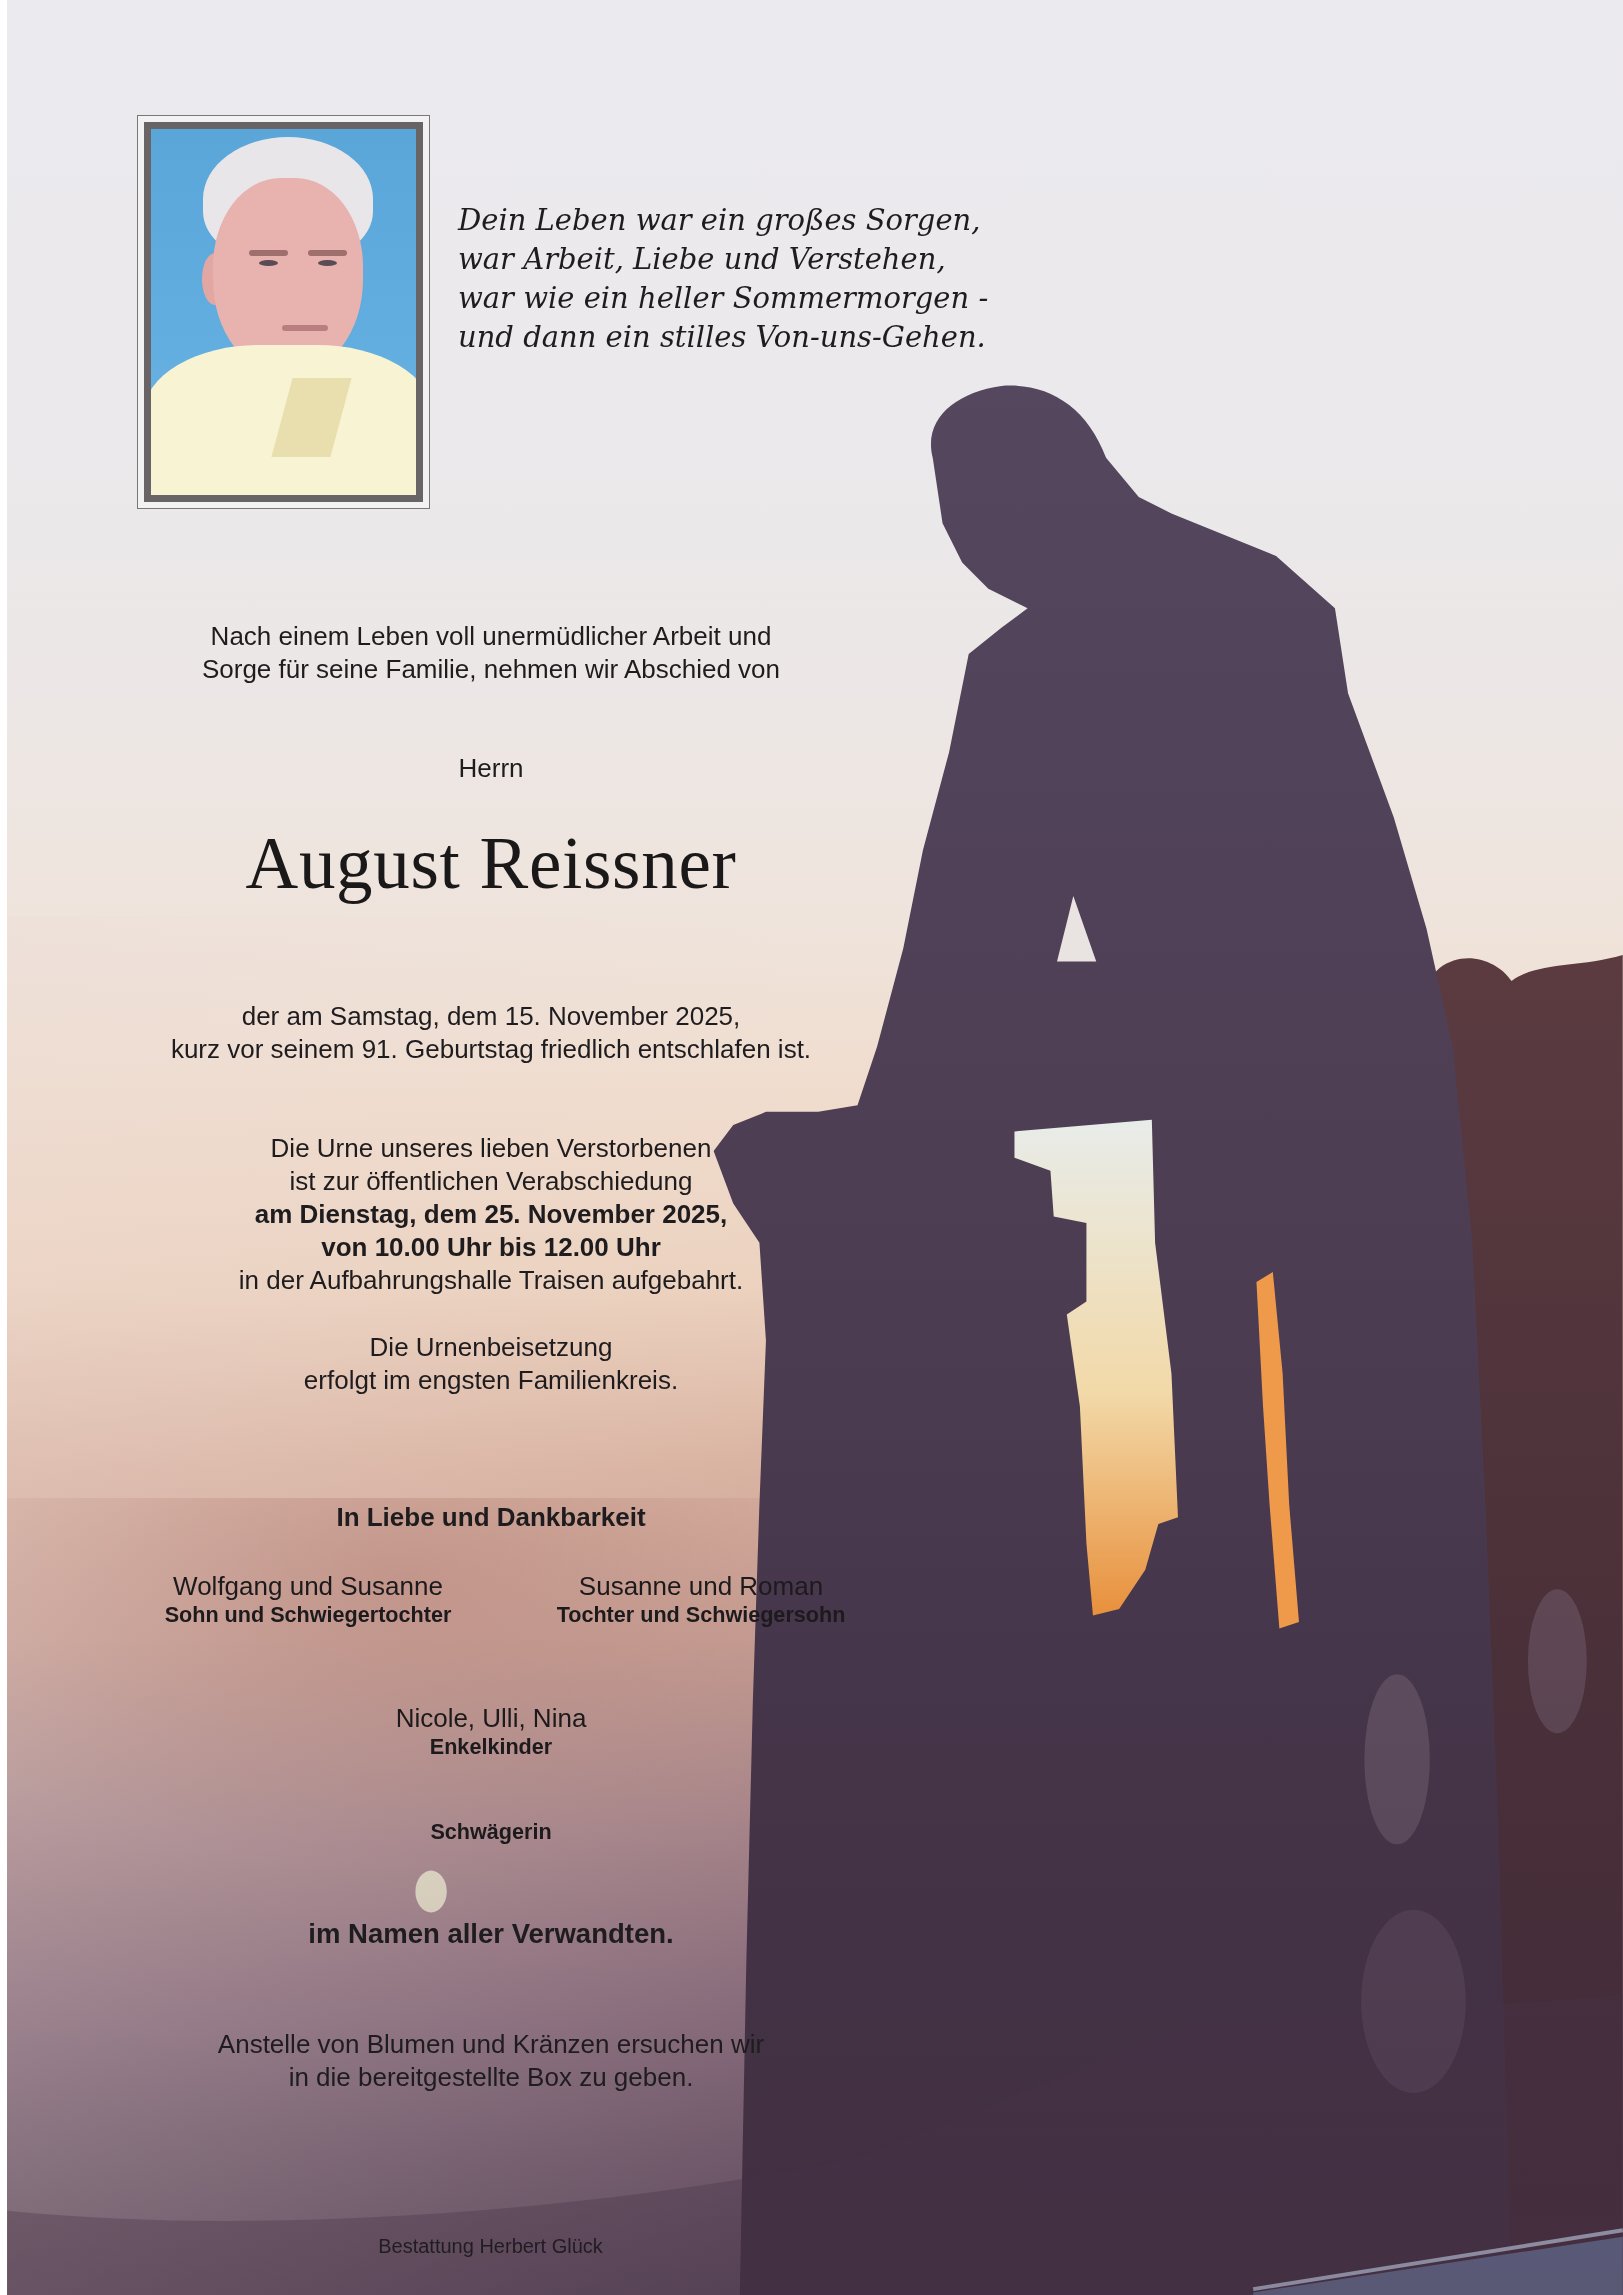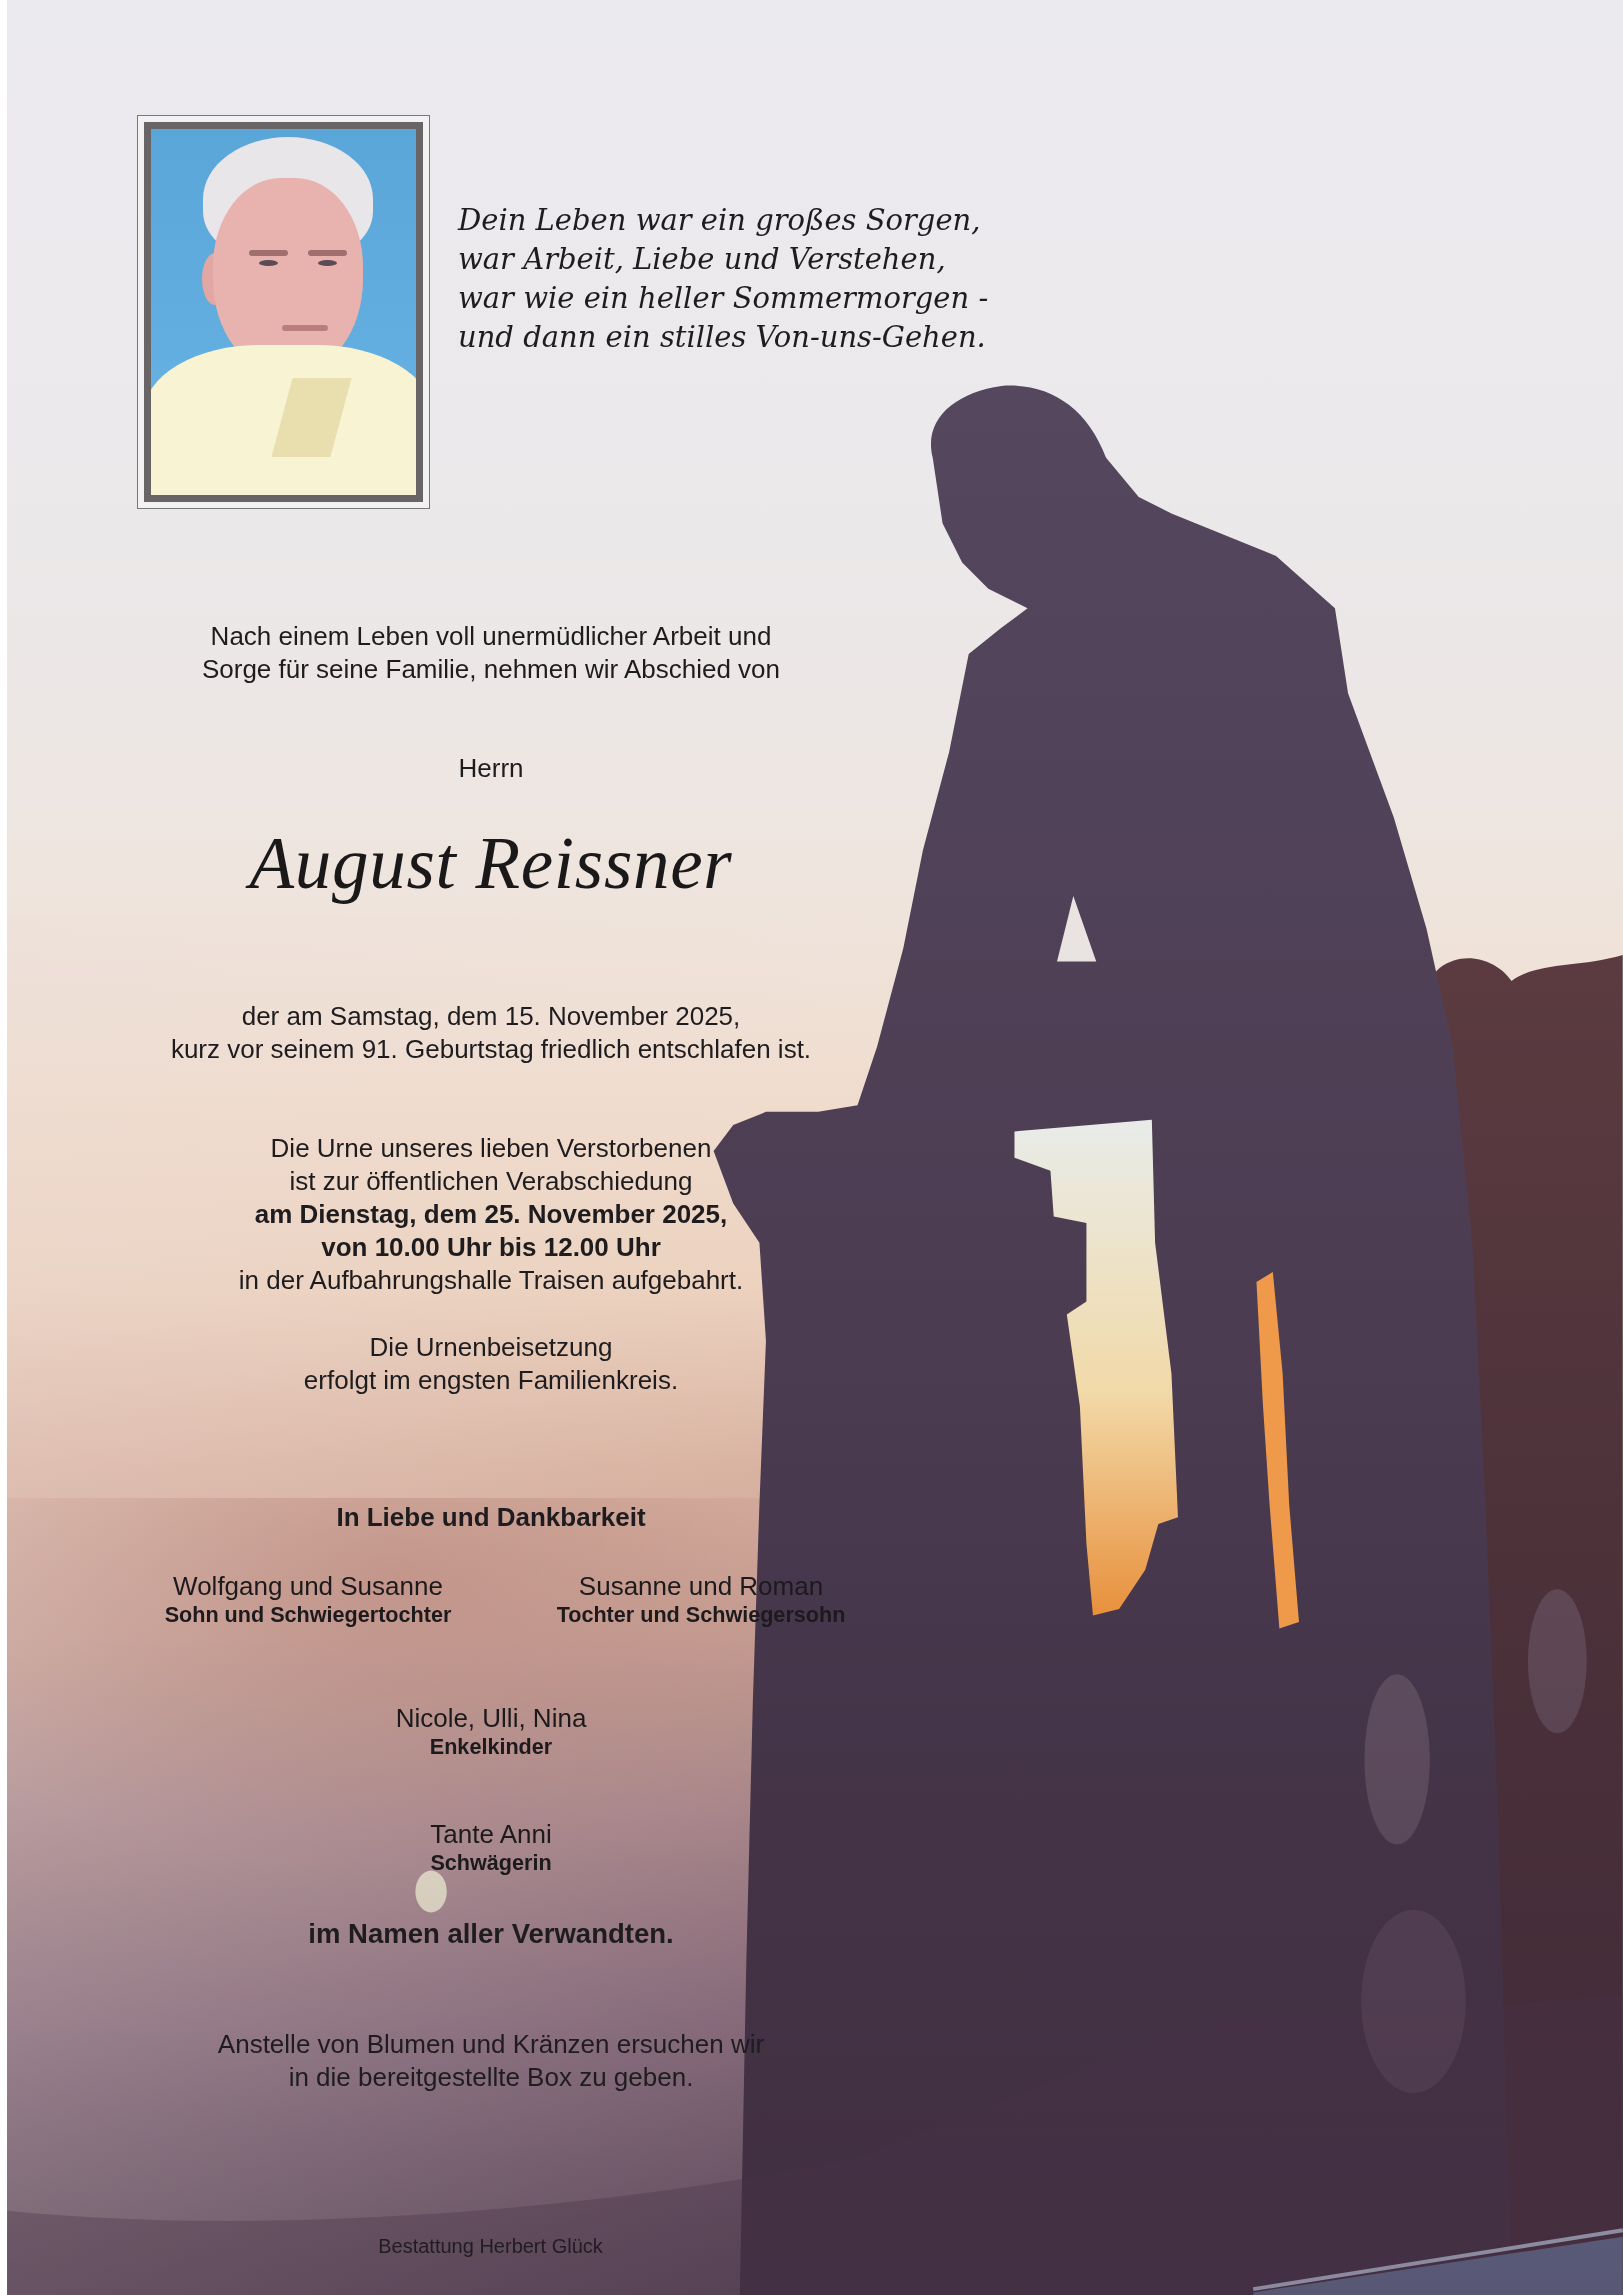--- a/index.html
+++ b/index.html
@@ -53,21 +53,21 @@
     font-family: "DejaVu Serif", "Liberation Serif", serif; font-style: italic;
     font-size: 29px; line-height: 39px; color: #1e1c1e;
   }
   .col {
     position: absolute; left: 92px; width: 798px; text-align: center;
     font-size: 26px; line-height: 33px; color: #1e1c1e;
   }
   .name {
     position: absolute; left: 92px; top: 821px; width: 798px; text-align: center;
     font-family: "Liberation Serif", "DejaVu Serif", serif;
-    font-size: 73px; line-height: 85px; color: #1a1818; letter-spacing: 0.7px; font-style: italic;
+    font-size: 73px; line-height: 85px; color: #1a1818; letter-spacing: 0.7px;
   }
   .bold { font-weight: bold; }
   .family-row { position: absolute; left: 105px; top: 1571px; width: 785px; height: 72px; }
   .family-col { position: absolute; top: 0; width: 406px; text-align: center; }
   .family-col .n { font-size: 26px; line-height: 31px; }
   .family-col .r { font-size: 21.6px; line-height: 26px; font-weight: bold; }
   .member { position: absolute; left: 92px; width: 798px; text-align: center; margin-top: 17px; }
   .member .n { font-size: 26px; line-height: 31px; }
   .member .r { font-size: 21.6px; line-height: 26px; font-weight: bold; }
   .footer {
@@ -185,21 +185,20 @@
     <div class="r">Tochter und Schwiegersohn</div>
   </div>
 </div>
 
 <div class="member" style="top:1686px">
   <div class="n">Nicole, Ulli, Nina</div>
   <div class="r">Enkelkinder</div>
 </div>
 
 <div class="member" style="top:1802px">
-  <div class="n">Tante Anni</div>
   <div class="r">Schwägerin</div>
 </div>
 
 <div class="col bold" style="top:1917px;font-size:27.5px">im Namen aller Verwandten.</div>
 
 <div class="col" style="top:2028px">
   <div>Anstelle von Blumen und Kränzen ersuchen wir</div>
   <div>in die bereitgestellte Box zu geben.</div>
 </div>
 

